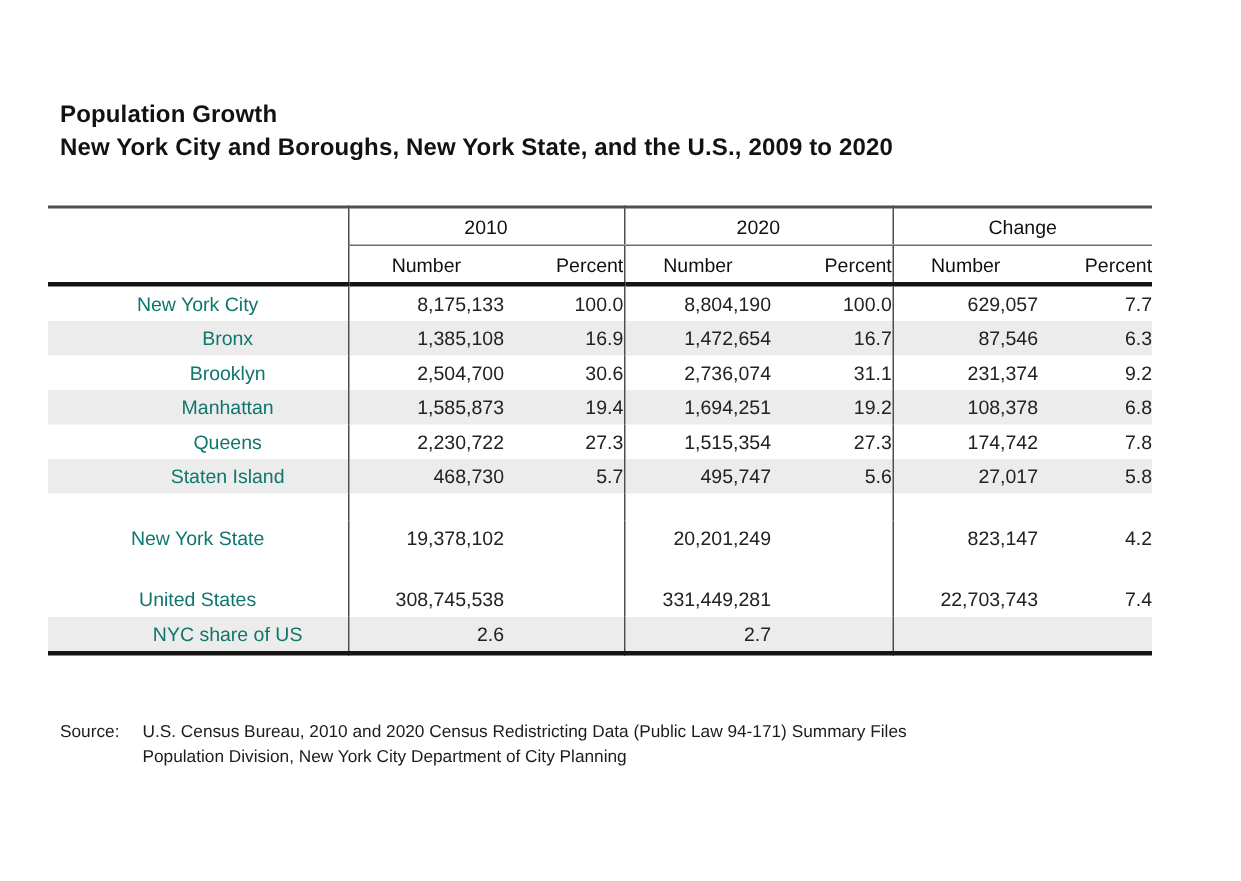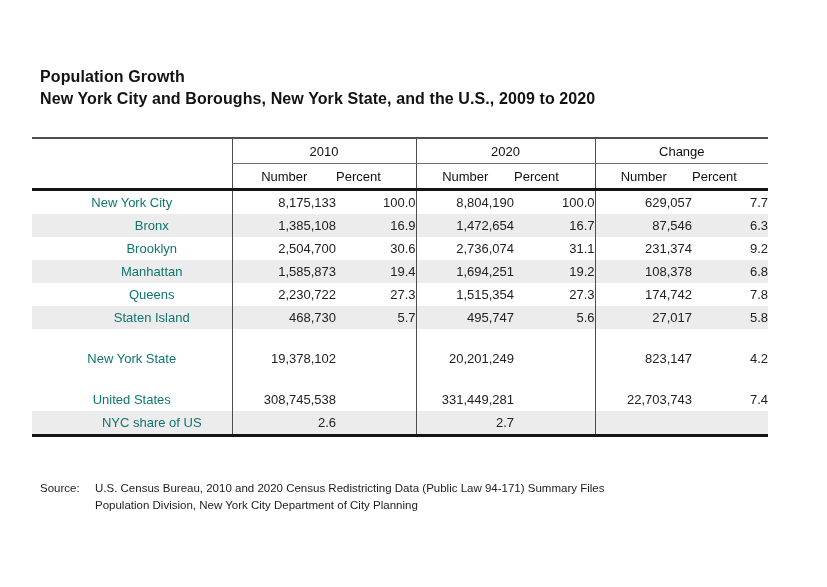--- a/index.html
+++ b/index.html
@@ -25,21 +25,21 @@
   }
   table.pop th, table.pop td{
     padding:0;margin:0;font-weight:normal;vertical-align:middle;
     white-space:nowrap;overflow:hidden;
   }
   thead th{font-weight:bold;color:#101010;height:24px;}
   th.group{text-align:center;border-bottom:1px solid #6e6e6e;}
   th.corner{border-bottom:none;}
   tr.subhead th{border-bottom:3px solid #151515;}
   th.sub-num{text-align:center;}
-  th.sub-pct{text-align:left;padding-right:12px;}
+  th.sub-pct{text-align:right;padding-right:12px;}
   .divL{border-left:1px solid #4d4d4d;}
   tbody td{height:23px;}
   tbody tr.blank td{height:18px;}
   td.label{font-weight:bold;color:#0f766e;padding-left:6px;text-align:center;}
   td.label.indent{padding-left:40px;}
   td.num{text-align:right;padding-right:6px;}
   td.pct{text-align:right;padding-right:12px;}
   tr.shaded td{background:#ececec;}
   .source-block{
     position:absolute;left:40px;top:480px;

